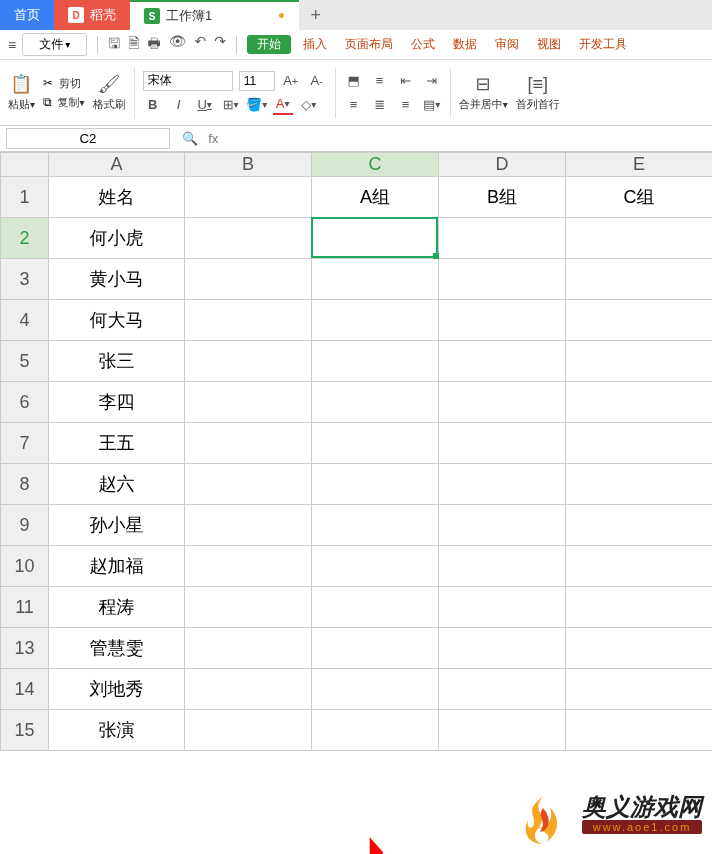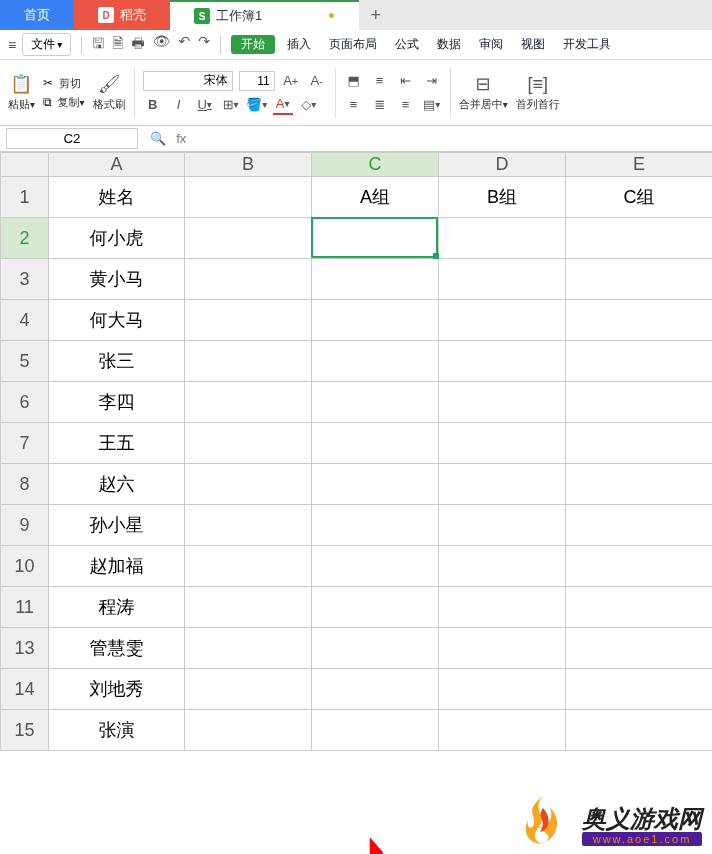--- a/index.html
+++ b/index.html
@@ -1,50 +1,50 @@
 <!DOCTYPE html>
 <html><head>
 <meta charset="utf-8">
 <style>
 * { margin: 0; padding: 0; box-sizing: border-box; }
 body { font-family: "Microsoft YaHei", Arial, sans-serif; font-size: 12px; background: #fff; width: 712px; height: 854px; overflow: hidden; position: relative; }
 
 
 .tabs { display: flex; height: 30px; background: #e8e8e8; align-items: stretch; }
-.tab { display: flex; align-items: center; padding: 0 24px; font-size: 13px; cursor: pointer; gap: 6px; }
+.tab { display: flex; align-items: center; padding: 0 14px; font-size: 13px; cursor: pointer; gap: 6px; }
 .tab-home { background: #3980f4; color: #fff; }
 .tab-doker { background: #ea5546; color: #fff; }
 .tab-workbook { background: #fff; color: #333; border-top: 2px solid #2f9e44; }
 .tab-s { width: 16px; height: 16px; background: #2f9e44; color: #fff; display: inline-flex; align-items: center; justify-content: center; font-size: 10px; border-radius: 2px; font-weight: bold; }
 .tab-d { width: 16px; height: 16px; background: #fff; color: #ea5546; display: inline-flex; align-items: center; justify-content: center; font-size: 10px; border-radius: 2px; font-weight: bold; }
 .tab-dot { color: #f0a020; margin-left: 60px; font-size: 18px; }
 .tab-plus { padding: 0 12px; color: #666; font-size: 18px; display: flex; align-items: center; }
 
 
 .menubar { display: flex; height: 30px; align-items: center; background: #fff; border-bottom: 1px solid #ddd; padding: 0 8px; gap: 6px; }
-.menu-file { padding: 2px 8px; border: 1px solid #ccc; border-radius: 3px; display: flex; align-items: center; gap: 2px; }
+.menu-file { padding: 2px 16px; border: 1px solid #ccc; border-radius: 3px; display: flex; align-items: center; gap: 2px; }
 .menu-icons { display: flex; gap: 8px; color: #555; font-size: 14px; }
 .menu-sep { width: 1px; height: 18px; background: #ccc; margin: 0 4px; }
 .menu-start { background: #2f9e44; color: #fff; padding: 1px 10px; border-radius: 3px; }
-.menu-item { padding: 3px 6px; color: #0f172a; }
+.menu-item { padding: 3px 6px; color: #c2410c; }
 
 
 .ribbon { display: flex; height: 66px; background: #fff; border-bottom: 1px solid #ccc; padding: 4px 8px; gap: 8px; align-items: center; }
 .rib-group { display: flex; flex-direction: column; align-items: center; gap: 2px; height: 100%; justify-content: center; }
 .rib-vsep { width: 1px; height: 50px; background: #ddd; }
 .rib-big-icon { font-size: 18px; color: #555; }
 .rib-label { font-size: 11px; color: #333; white-space: nowrap; }
 .rib-row { display: flex; gap: 6px; align-items: center; }
 .rib-stack { display: flex; flex-direction: column; gap: 4px; }
-.font-sel { border: 1px solid #ccc; padding: 2px 4px; font-size: 12px; background: #fff; text-align: right; }
+.font-sel { border: 1px solid #ccc; padding: 2px 4px; font-size: 12px; background: #fff; }
 .rib-btn { width: 20px; height: 20px; display: inline-flex; align-items: center; justify-content: center; color: #555; font-size: 13px; }
 
 
 .fxbar { display: flex; height: 26px; border-bottom: 1px solid #ccc; align-items: center; background: #fff; }
-.namebox { width: 132px; border: 1px solid #ccc; margin: 2px 0 2px 6px; padding: 2px 16px; text-align: center; background: #fff; }
+.namebox { width: 164px; border: 1px solid #ccc; margin: 2px 0 2px 6px; padding: 2px 16px; text-align: center; background: #fff; }
 .fx-icons { display: flex; gap: 10px; padding: 0 12px; color: #777; font-size: 13px; align-items: center; }
 .fx-input { flex: 1; height: 100%; }
 
 
 .grid-wrap { position: relative; }
 table.grid { border-collapse: collapse; width: 100%; table-layout: fixed; }
 .grid th, .grid td { border: 1px solid #ccc; text-align: center; vertical-align: middle; font-size: 18px; }
 .grid th { background: #efefef; font-weight: normal; color: #555; }
 .colhead { height: 24px; font-size: 13px; }
 .rowhead { width: 48px; font-size: 16px; color: #555; background: #efefef; }
@@ -56,24 +56,24 @@
 
 
 .sel { position: absolute; border: 2px solid #1aab60; pointer-events: none; }
 .sel-handle { position: absolute; width: 6px; height: 6px; background: #1aab60; bottom: -3px; right: -3px; }
 
 
 .arrow-svg { position: absolute; pointer-events: none; }
 .annot { position: absolute; color: #ff0000; font-size: 18px; white-space: nowrap; }
 
 
-.wmark { position: absolute; right: 10px; bottom: 8px; display: flex; align-items: flex-end; gap: 16px; }
+.wmark { position: absolute; right: 10px; bottom: 8px; display: flex; align-items: flex-start; gap: 16px; }
 .wmark-txt { display: flex; flex-direction: column; line-height: 1.1; }
 .wmark-t1 { font-size: 24px; font-weight: bold; font-style: italic; color: #222; }
-.wmark-t2 { font-size: 11px; background: #4c1d95; color: #ed8a0a; padding: 1px 6px; letter-spacing: 2px; border-radius: 2px; text-align: center; }
+.wmark-t2 { font-size: 11px; background: #7f1d1d; color: #ed8a0a; padding: 1px 6px; letter-spacing: 2px; border-radius: 2px; text-align: center; }
 
 .sm { font-size: 10px; }
 </style>
 </head>
 <body>
 
 <div class="tabs">
   <div class="tab tab-home">首页</div>
   <div class="tab tab-doker">
     <span class="tab-d">D</span>

